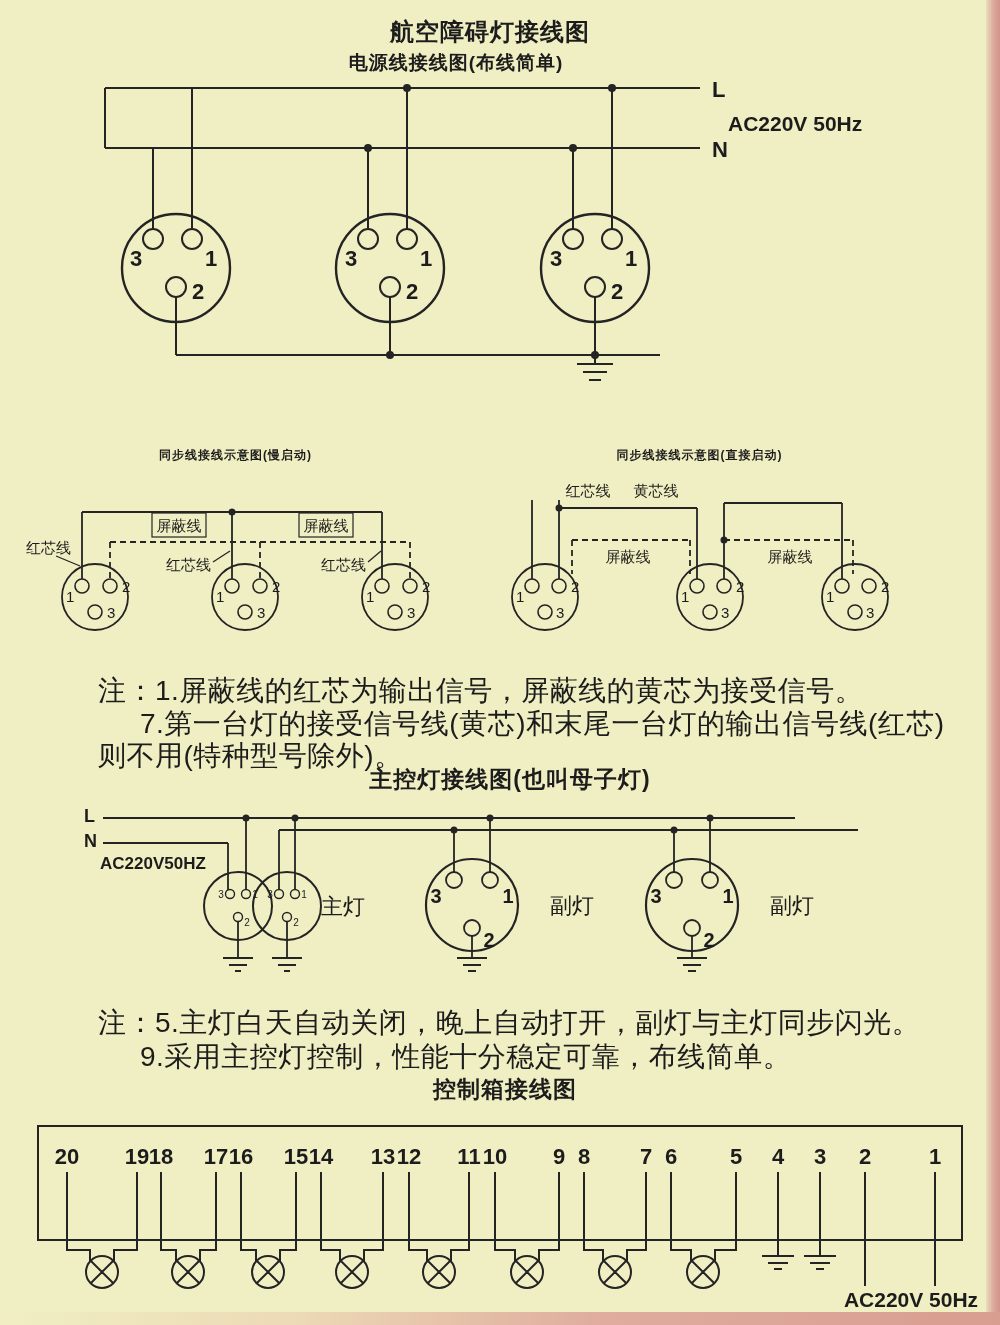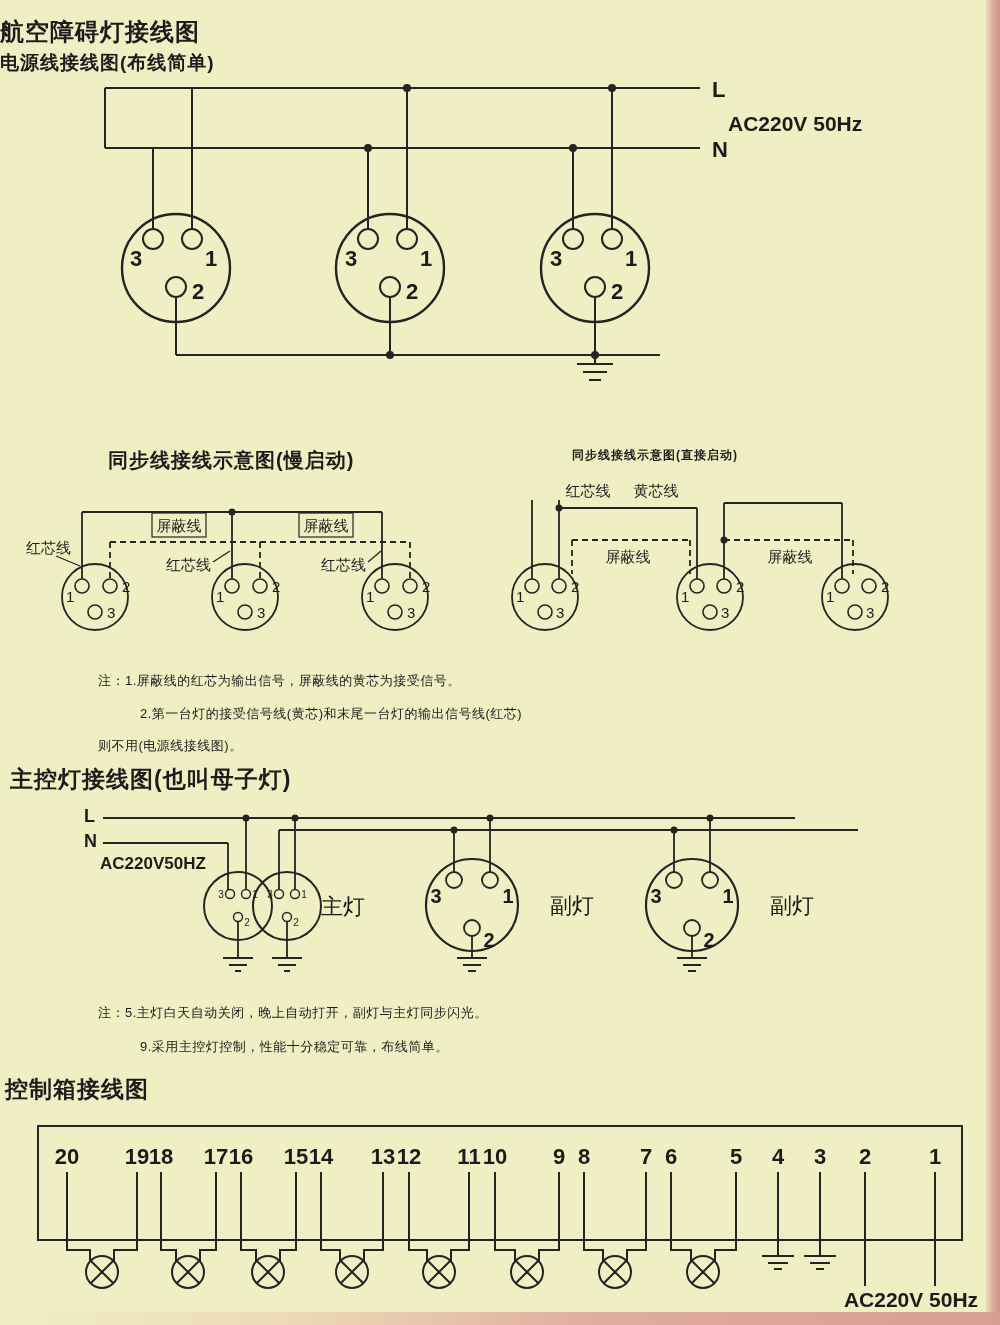--- a/index.html
+++ b/index.html
@@ -2,22 +2,22 @@
 <html><head>
 <meta charset="utf-8">
 <style>
   html,body{margin:0;padding:0}
   body{
     width:1000px;height:1325px;position:relative;overflow:hidden;
     background:#f0efc3;color:#1c1c1c;
     font-family:"Liberation Sans","DejaVu Sans",sans-serif;
   }
   .abs{position:absolute}
-  .ttl{font-weight:bold;letter-spacing:1px}
-  .note{font-size:13px;letter-spacing:0.5px;white-space:nowrap}
+  .ttl{font-weight:bold;text-align:center;letter-spacing:1px}
+  .note{font-size:28px;letter-spacing:0.5px;white-space:nowrap}
   svg{position:absolute;left:0;top:0}
   svg text{font-family:"Liberation Sans","DejaVu Sans",sans-serif;fill:#1c1c1c}
   .lnTop{font-size:22px;font-weight:bold}
   .ac{font-size:21px;font-weight:bold}
   .pinL{font-size:22px;font-weight:600}
   .pinS{font-size:15px}
   .pinM{font-size:20px;font-weight:600}
   .pinT{font-size:10px}
   .lbl15{font-size:15px}
   .lnM{font-size:18px;font-weight:600}
@@ -254,26 +254,26 @@
     <text x="820" y="1164" class="num" text-anchor="middle">3</text>
     <text x="865" y="1164" class="num" text-anchor="middle">2</text>
     <text x="935" y="1164" class="num" text-anchor="middle">1</text>
     <text x="911" y="1307" class="ac" text-anchor="middle">AC220V 50Hz</text>
   </g>
 </svg>
 
 <div class="abs ttl" style="top:16px;left:0;width:980px;font-size:24px">航空障碍灯接线图</div>
 <div class="abs ttl" style="top:50px;left:0;width:912px;font-size:19px">电源线接线图(布线简单)</div>
 
-<div class="abs ttl" style="top:447px;left:108px;width:255px;font-size:20px">同步线接线示意图(慢启动)</div>
+<div class="abs ttl" style="top:447px;left:108px;width:255px;font-size:12px">同步线接线示意图(慢启动)</div>
 <div class="abs ttl" style="top:447px;left:572px;width:255px;font-size:12px">同步线接线示意图(直接启动)</div>
 
 <div class="abs note" style="top:672px;left:98px">注：1.屏蔽线的红芯为输出信号，屏蔽线的黄芯为接受信号。</div>
-<div class="abs note" style="top:705px;left:140px">2.第一台灯的接受信号线(黄芯)和末尾一台灯的输出信号线(红芯)</div>
-<div class="abs note" style="top:737px;left:98px">则不用(电源线接线图)。</div>
+<div class="abs note" style="top:705px;left:140px">7.第一台灯的接受信号线(黄芯)和末尾一台灯的输出信号线(红芯)</div>
+<div class="abs note" style="top:737px;left:98px">则不用(特种型号除外)。</div>
 
 <div class="abs ttl" style="top:764px;left:10px;width:1000px;font-size:23px">主控灯接线图(也叫母子灯)</div>
 
 <div class="abs note" style="top:1004px;left:98px">注：5.主灯白天自动关闭，晚上自动打开，副灯与主灯同步闪光。</div>
 <div class="abs note" style="top:1038px;left:140px">9.采用主控灯控制，性能十分稳定可靠，布线简单。</div>
 
 <div class="abs ttl" style="top:1074px;left:5px;width:1000px;font-size:23px">控制箱接线图</div>
 
 <div class="edge-right"></div>
 <div class="edge-bottom"></div>

